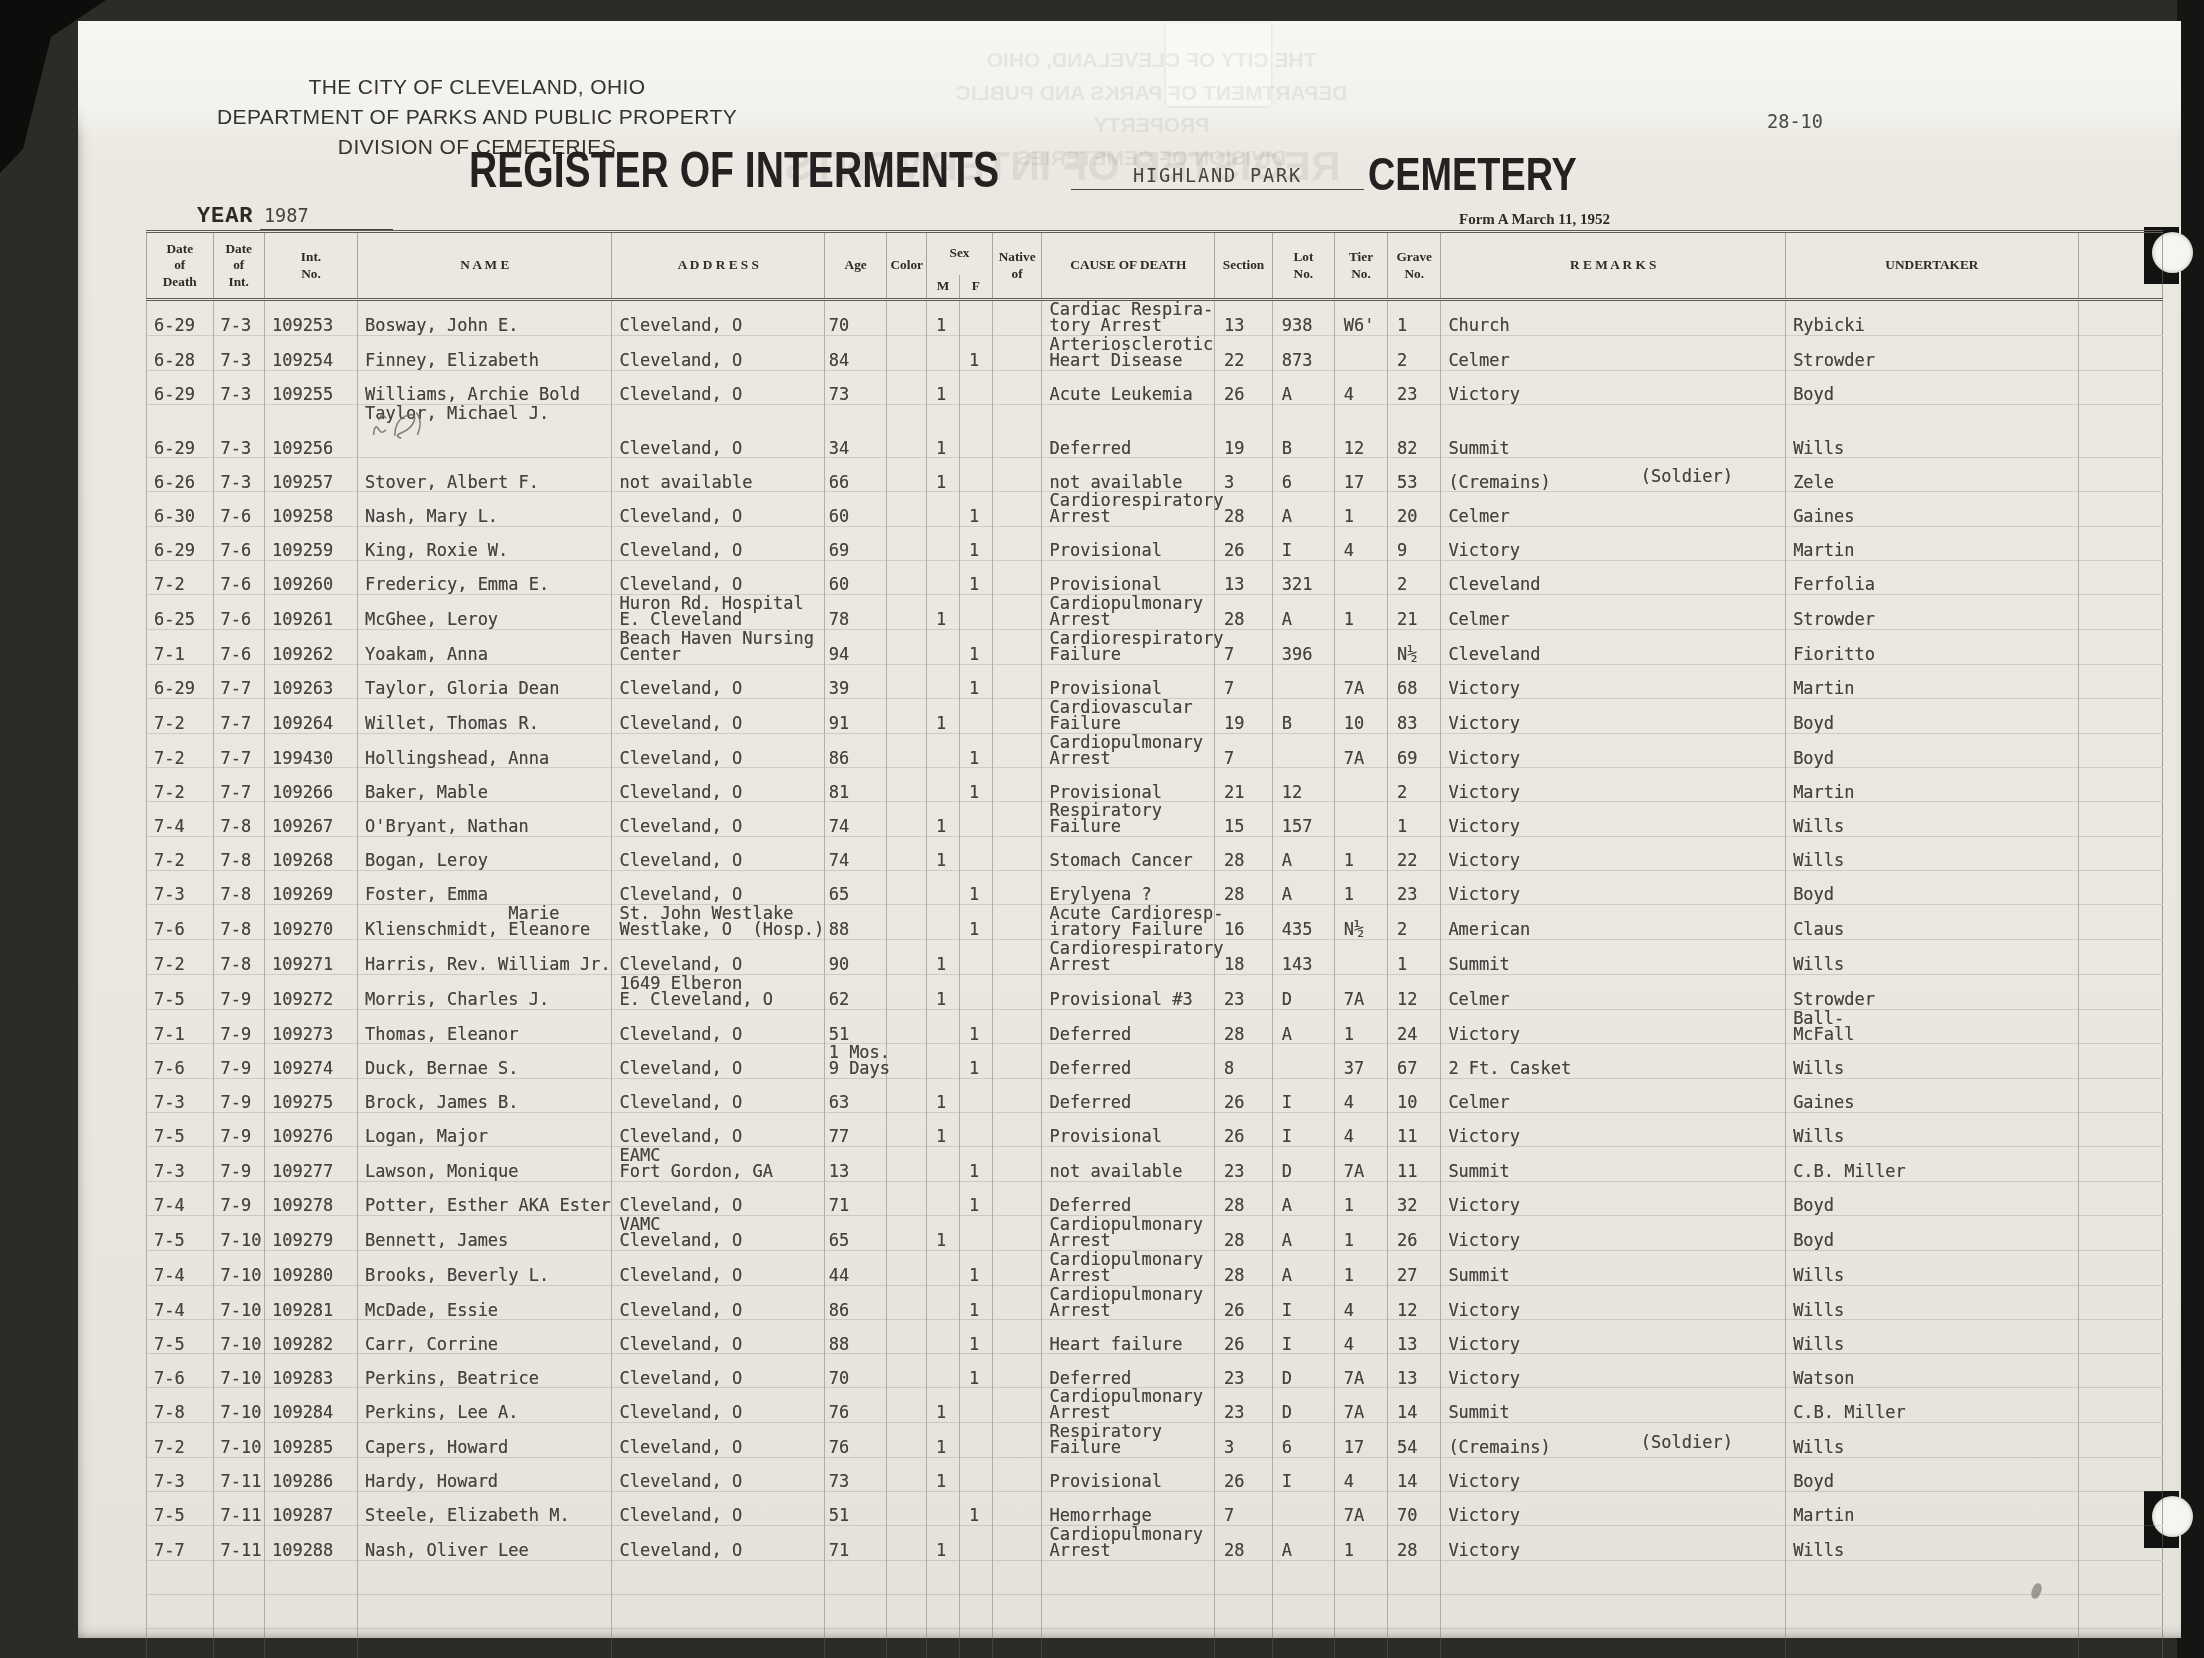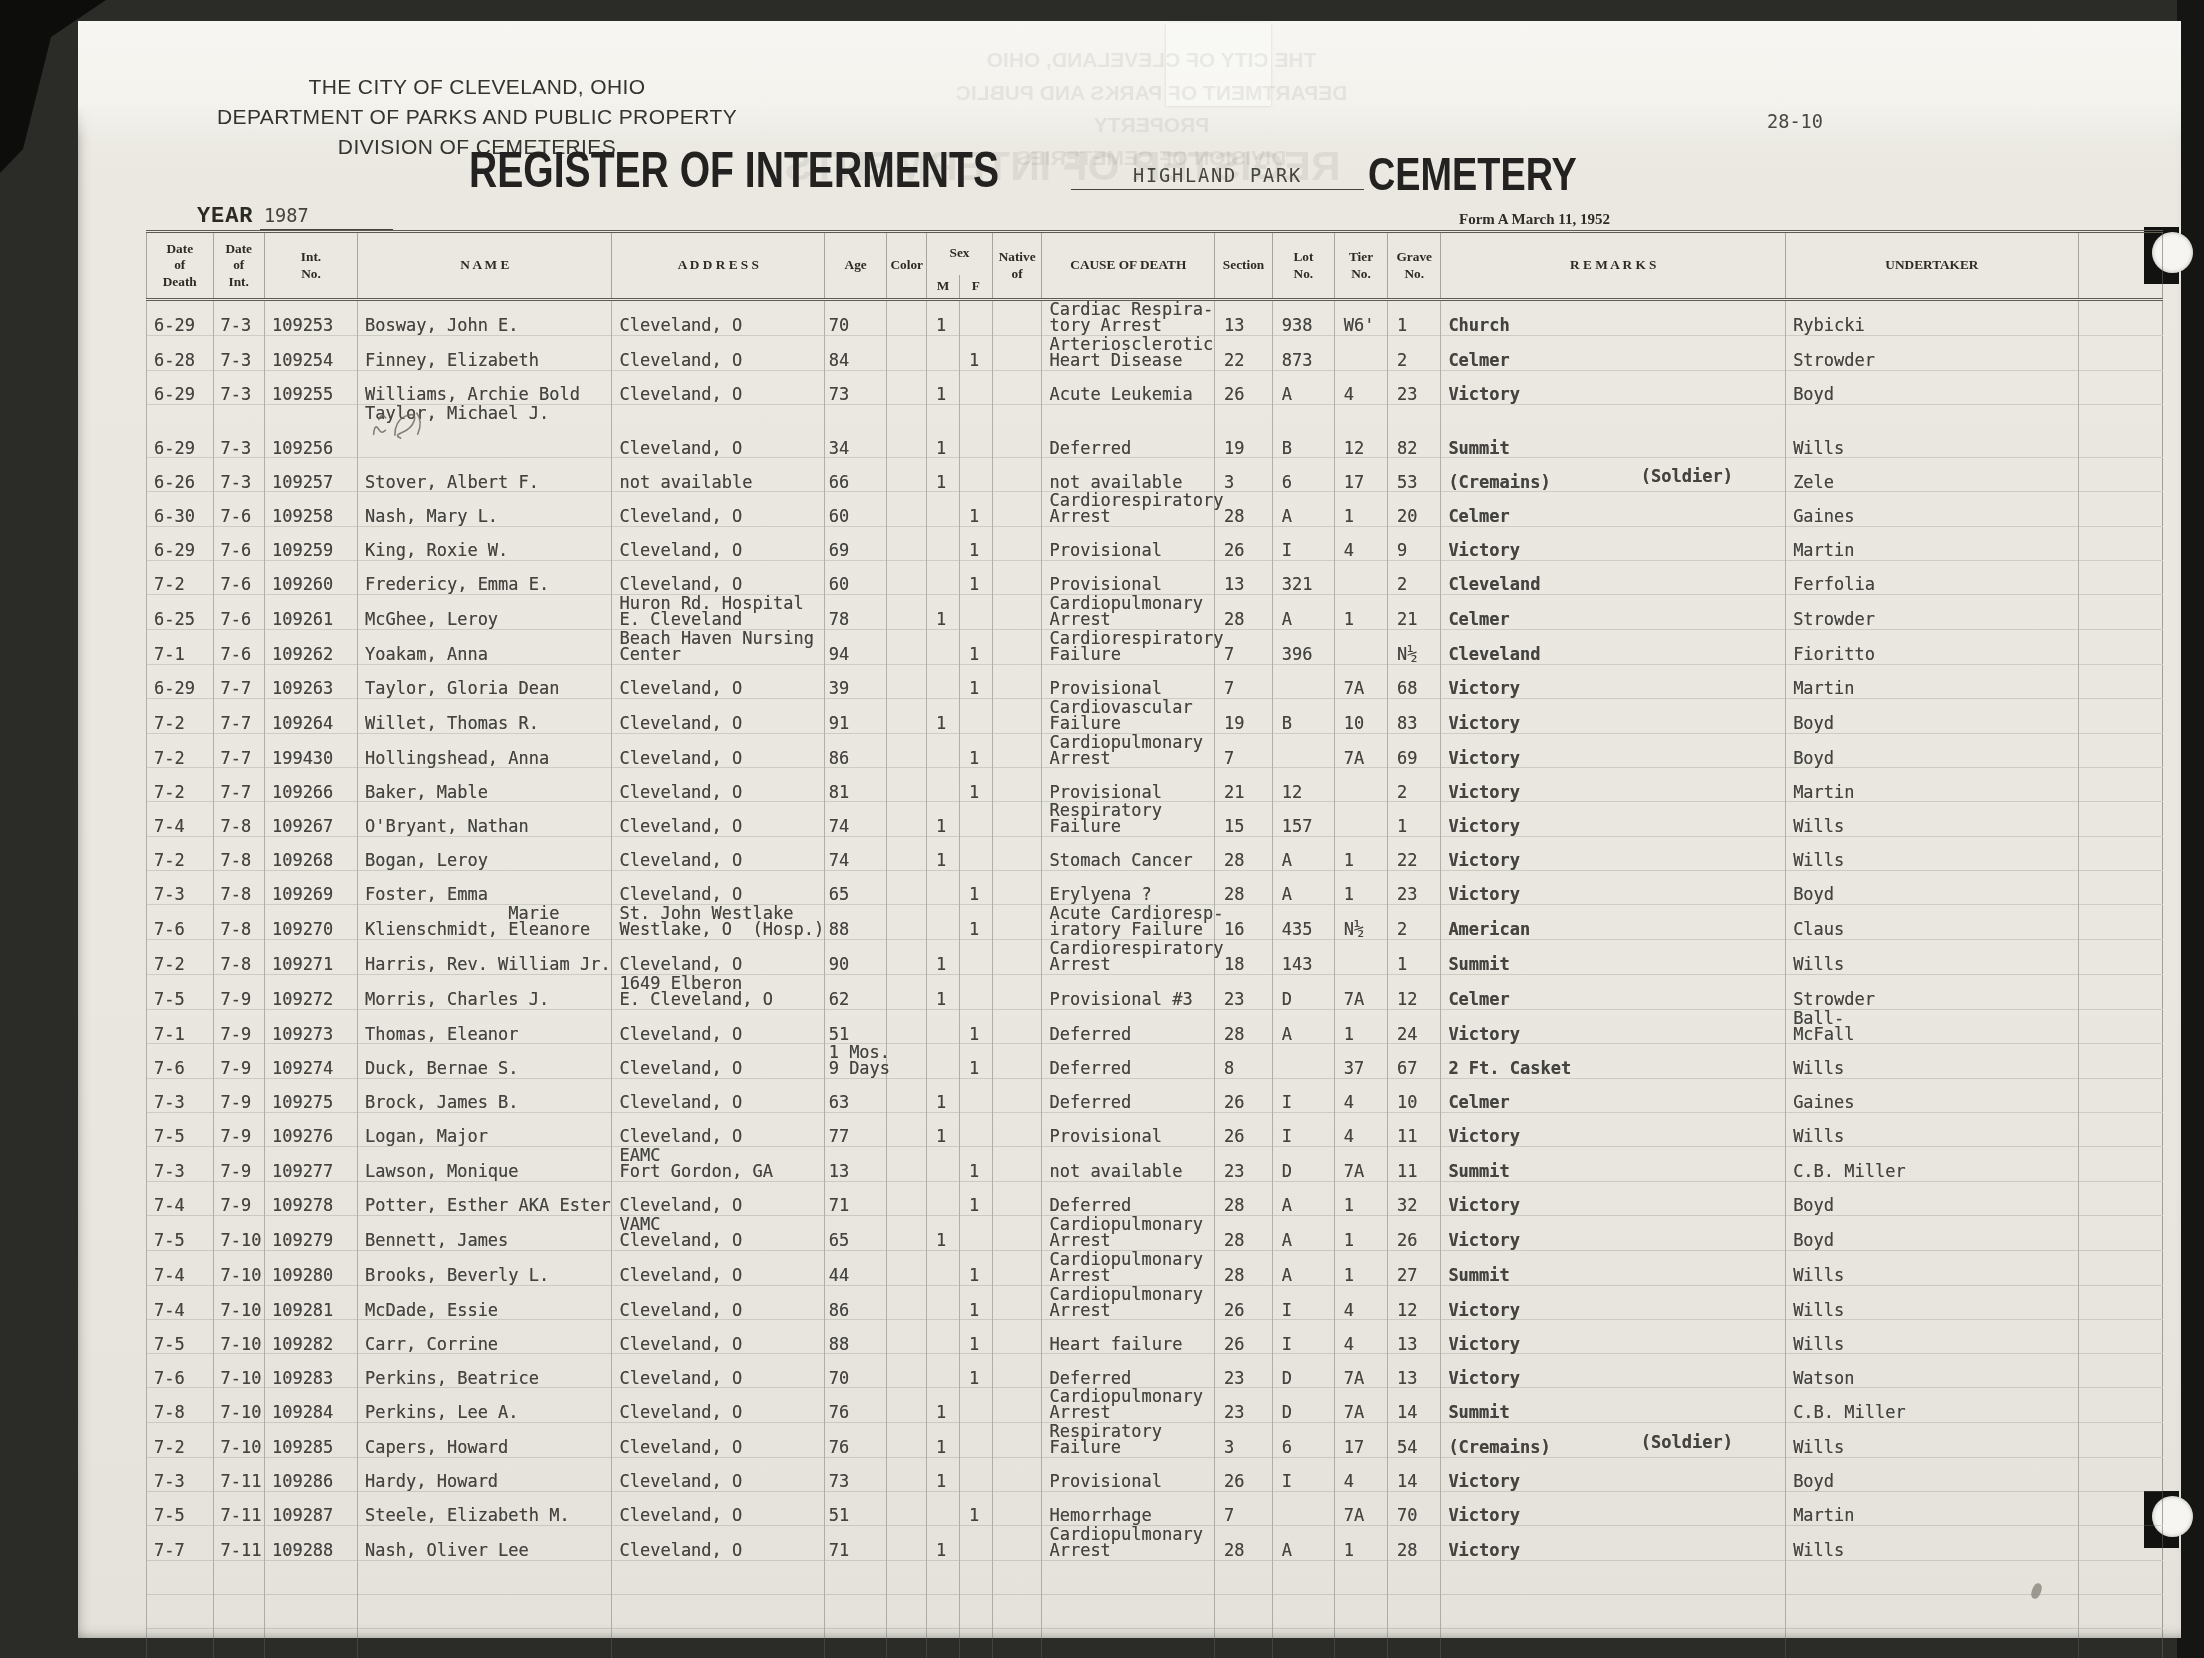--- a/index.html
+++ b/index.html
@@ -68,21 +68,21 @@
   thead tr.hrow2 th{height:25px;}
   tbody{border-top:3.5px double #5f5b52;}
   td{height:34px;vertical-align:bottom;padding:0 1.8px 1.8px 7px;
     font-family:"DejaVu Sans Mono",monospace;font-size:17px;line-height:16px;
     color:#45433f;border-left:0.9px solid rgba(95,100,92,.42);overflow:visible;
     text-shadow:0 0 0.4px rgba(60,60,55,.55);}
   tbody tr{border-bottom:0.9px solid rgba(125,135,118,.28);}
   .cell-text{display:block;white-space:pre;}
   td.col-age{padding-left:3.5px;}
   td.col-section,td.col-lot,td.col-tier,td.col-grave,td.col-sex_m,td.col-sex_f{padding-left:8.9px;}
-  td.col-remarks{position:relative;font-weight:bold;}
+  td.col-remarks{position:relative;}
   .remark2{position:absolute;left:58%;bottom:7px;white-space:pre;}
   td.col-name{position:relative;}
   .scribble{display:inline-block;width:71px;height:35px;position:relative;top:-12.4px;margin-left:1.8px;
     vertical-align:bottom;transform:rotate(-7deg);}
   .scribble path{fill:none;stroke:#6e6a60;stroke-width:1.8;stroke-linecap:round;opacity:.85;}
 </style>
 </head>
 <body>
 
 <div class="scan-frame">

